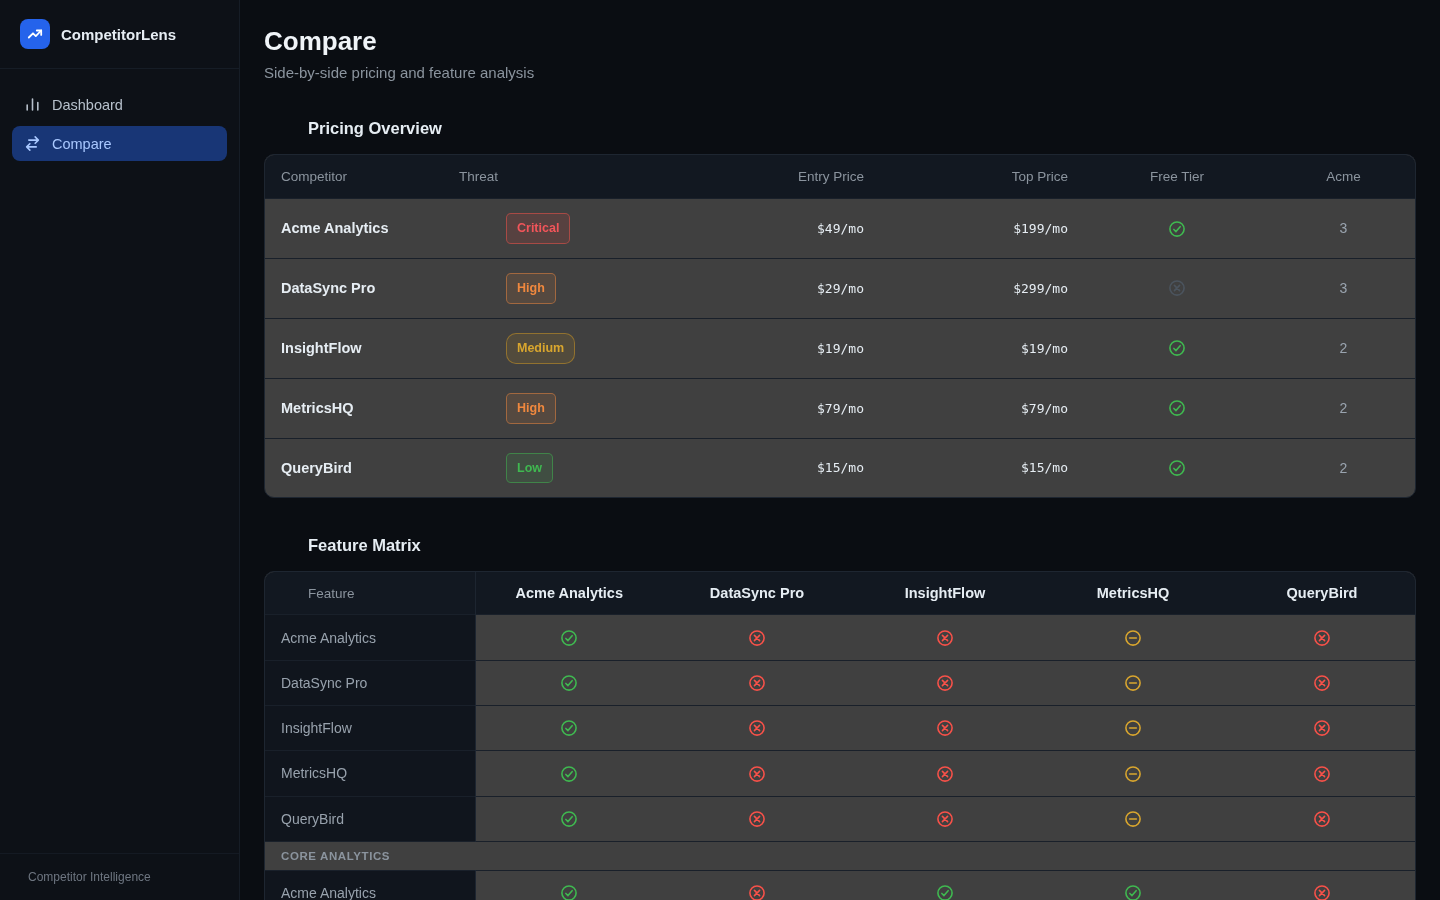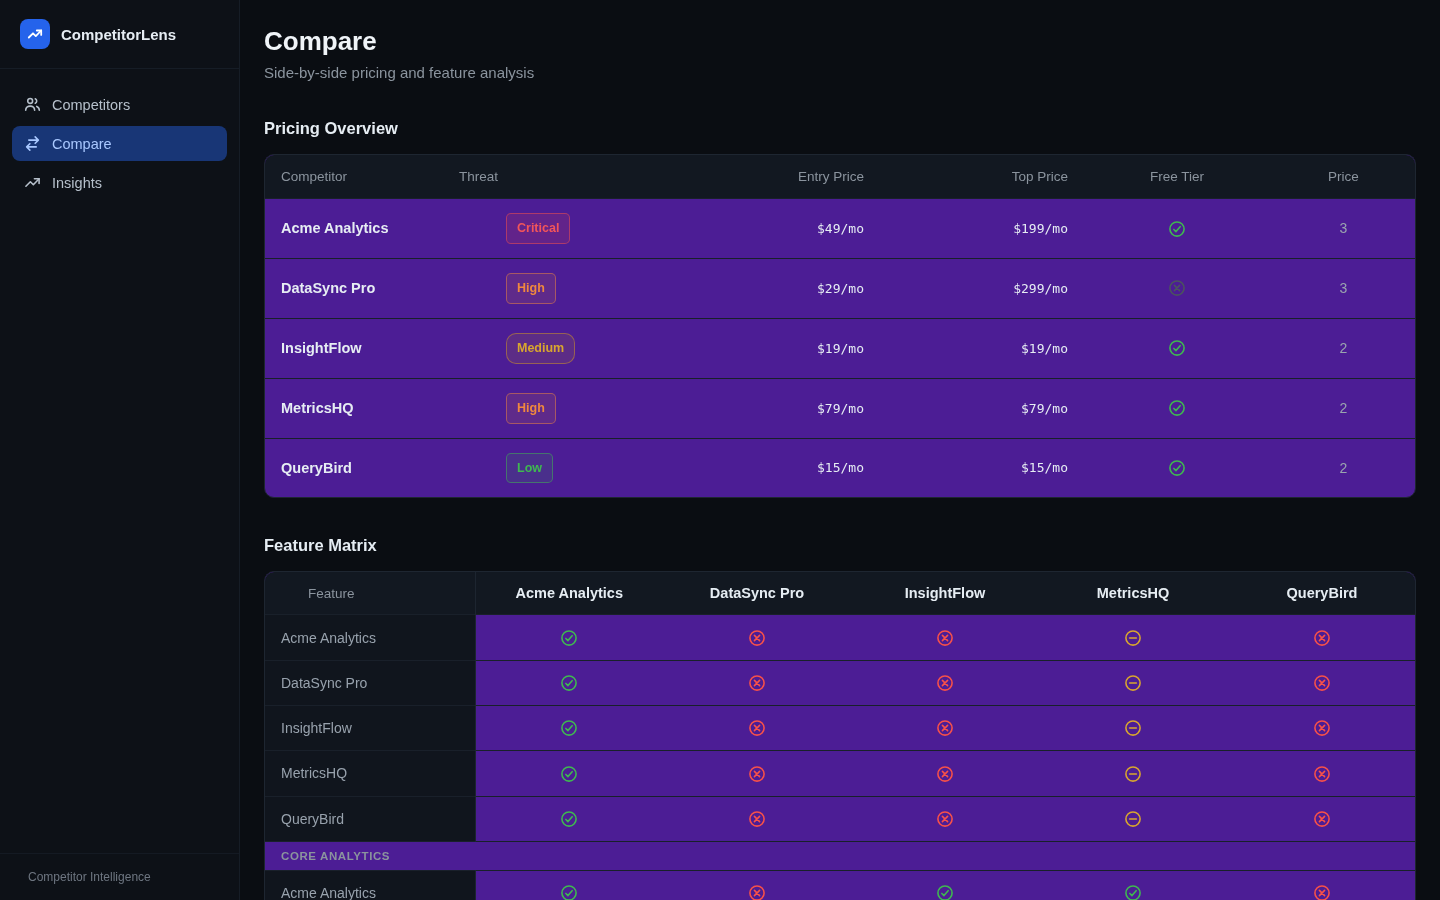--- a/index.html
+++ b/index.html
@@ -41,26 +41,26 @@
 
   .sidebar-footer {
     padding: 16px 28px; font-size: 12px; color: #6e7681;
     border-top: 1px solid #141a23;
   }
 
   
   .main { flex: 1; padding: 26px 24px 0 24px; overflow: hidden; }
   h1.page-title { font-size: 26px; font-weight: 700; color: #f0f4f8; }
   .page-subtitle { margin-top: 7px; font-size: 15px; color: #8b949e; }
-  h2.section-heading { margin-top: 38px; font-size: 16.5px; font-weight: 700; color: #e6edf3; }
+  h2.section-heading { margin-top: 38px; font-size: 16.5px; font-weight: 700; color: #e6edf3; margin-left: 44px; }
 
   .card {
     margin-top: 16px;
     border: 1px solid #1e2631; border-radius: 10px;
-    background: #4c1d95; overflow: hidden;
+    background: #404040; overflow: hidden;
   }
   table { width: 100%; border-collapse: collapse; table-layout: fixed; }
   thead th {
     background: #121821; color: #8b949e; font-size: 13.5px; font-weight: 500;
     text-align: left; padding: 14px 16px;
   }
   tbody td { padding: 14px 16px; font-size: 14px; border-top: 1px solid #19202a; }
 
   
   .pricing th:nth-child(3), .pricing td:nth-child(3),
@@ -115,44 +115,32 @@
             <path d="M1.8 11.5l4.2-4.2 2.8 2.8 5.4-5.6"></path>
             <path d="M9.8 4.5h4.4v4.4"></path>
           </svg>
       </div>
       <div class="brand-name">CompetitorLens</div>
     </div>
     <nav class="nav" id="nav">
         <div class="nav-item">
           <span class="nav-icon">
             <svg viewBox="0 0 16 16">
-              <circle cx="5.8" cy="4.6" r="2.3"></circle>
-              <path d="M1.6 13.4c0-2.4 1.9-3.9 4.2-3.9s4.2 1.5 4.2 3.9"></path>
-              <path d="M10.6 2.6a2.3 2.3 0 010 4.2"></path>
-              <path d="M12 9.8c1.5.6 2.4 1.9 2.4 3.6"></path>
+              <path d="M3 13.2V8.5M8 13.2V2.8M13 13.2V6.2"></path>
             </svg>
           </span>
-          <span class="nav-label">Competitors</span>
+          <span class="nav-label">Dashboard</span>
         </div>
         <div class="nav-item active">
           <span class="nav-icon">
             <svg viewBox="0 0 16 16">
               <path d="M10.5 1.8l3 3-3 3M13.5 4.8h-9M5.5 14.2l-3-3 3-3M2.5 11.2h9"></path>
             </svg>
           </span>
           <span class="nav-label">Compare</span>
-        </div>
-        <div class="nav-item">
-          <span class="nav-icon">
-            <svg viewBox="0 0 16 16">
-              <path d="M1.8 11.5l4.2-4.2 2.8 2.8 5.4-5.6"></path>
-              <path d="M9.8 4.5h4.4v4.4"></path>
-            </svg>
-          </span>
-          <span class="nav-label">Insights</span>
         </div>
       </nav>
     <div class="sidebar-footer">Competitor Intelligence</div>
   </aside>
 
   <main class="main">
     <h1 class="page-title">Compare</h1>
     <p class="page-subtitle">Side-by-side pricing and feature analysis</p>
 
     <h2 class="section-heading">Pricing Overview</h2>
@@ -166,21 +154,21 @@
             <col style="width:186px">
             <col style="width:147px">
         </colgroup>
         <thead id="pricing-head">
             <tr>
               <th>Competitor</th>
               <th>Threat</th>
               <th>Entry Price</th>
               <th>Top Price</th>
               <th>Free Tier</th>
-              <th>Price</th>
+              <th>Acme</th>
             </tr>
           </thead>
         <tbody id="pricing-body">
             <tr>
               <td class="competitor-name">Acme Analytics</td>
               <td><span class="badge critical">Critical</span></td>
               <td class="price">$49/mo</td>
               <td class="price">$199/mo</td>
               <td><span class="st st-yes">
                   <svg class="sticon" viewBox="0 0 16 16">

